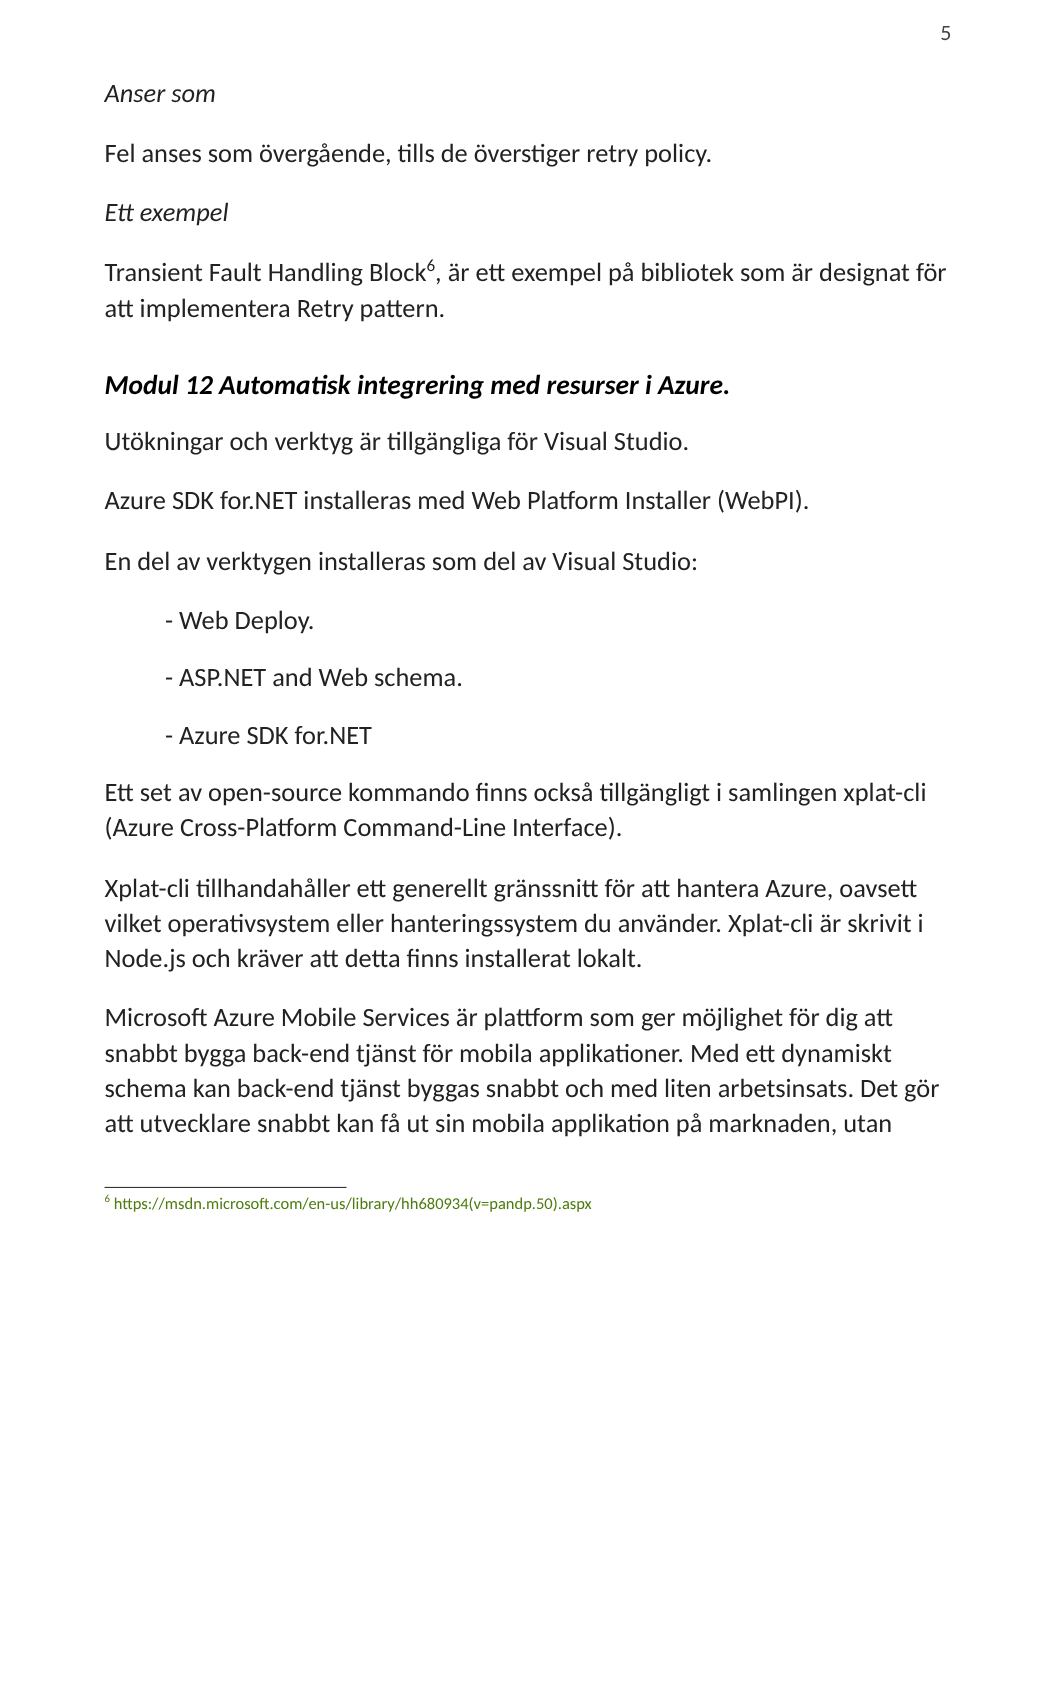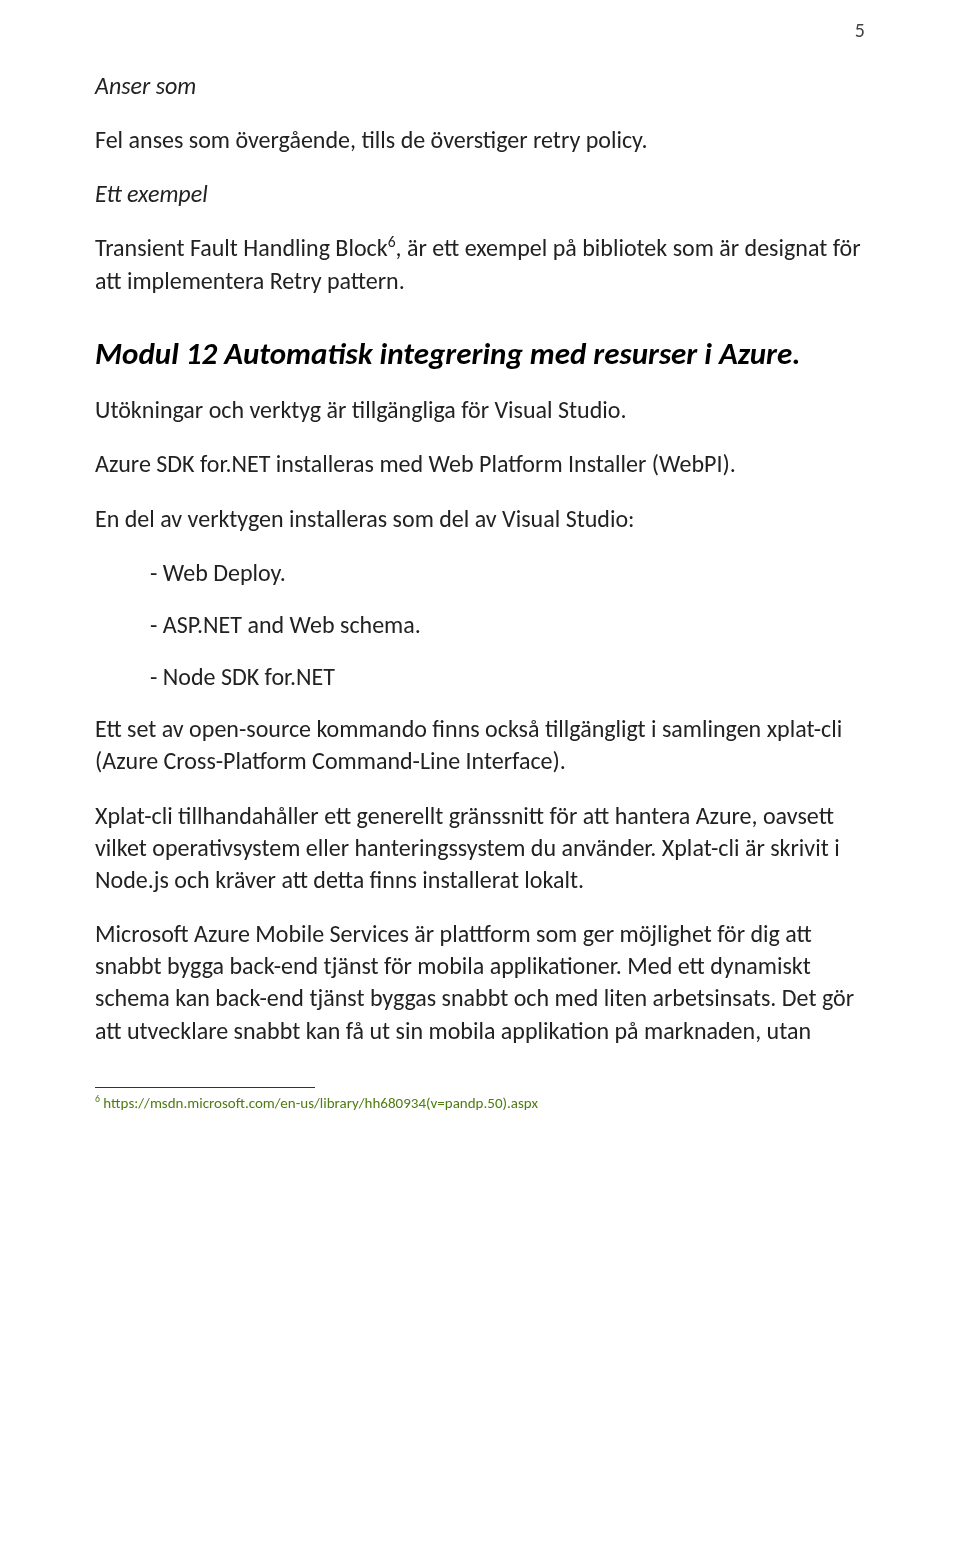--- a/index.html
+++ b/index.html
@@ -22,21 +22,21 @@
     right: 95px;
     font-size: 20px;
     color: #444;
   }
   .italic {
     font-style: italic;
   }
   .heading {
     font-weight: bold;
     font-style: italic;
-    font-size: 31px;
+    font-size: 25px;
     margin: 36px 0 20px 0;
   }
   .black {
     color: #000;
   }
   .sub-bold {
     font-weight: bold;
     font-size: 24px;
     margin: 22px 0 18px 0;
   }
@@ -91,21 +91,21 @@
 
   <p>Utökningar och verktyg är tillgängliga för Visual Studio.</p>
 
   <p>Azure SDK for.NET installeras med Web Platform Installer (WebPI).</p>
 
   <p>En del av verktygen installeras som del av Visual Studio:</p>
 
   <div class="indent-list">
     <p>- Web Deploy.</p>
     <p>- ASP.NET and Web schema.</p>
-    <p>- Node SDK for.NET</p>
+    <p>- Azure SDK for.NET</p>
   </div>
 
   <p>Ett set av open-source kommando finns också tillgängligt i samlingen xplat-cli (Azure Cross-Platform Command-Line Interface).</p>
 
   <p>Xplat-cli tillhandahåller ett generellt gränssnitt för att hantera Azure, oavsett vilket operativsystem eller hanteringssystem du använder. Xplat-cli är skrivit i Node.js och kräver att detta finns installerat lokalt.</p>
 
   <p>Microsoft Azure Mobile Services är plattform som ger möjlighet för dig att snabbt bygga back-end tjänst för mobila applikationer. Med ett dynamiskt schema kan back-end tjänst byggas snabbt och med liten arbetsinsats. Det gör att utvecklare snabbt kan få ut sin mobila applikation på marknaden, utan</p>
 
   <hr class="footnote-rule">
   <p class="footnote">

